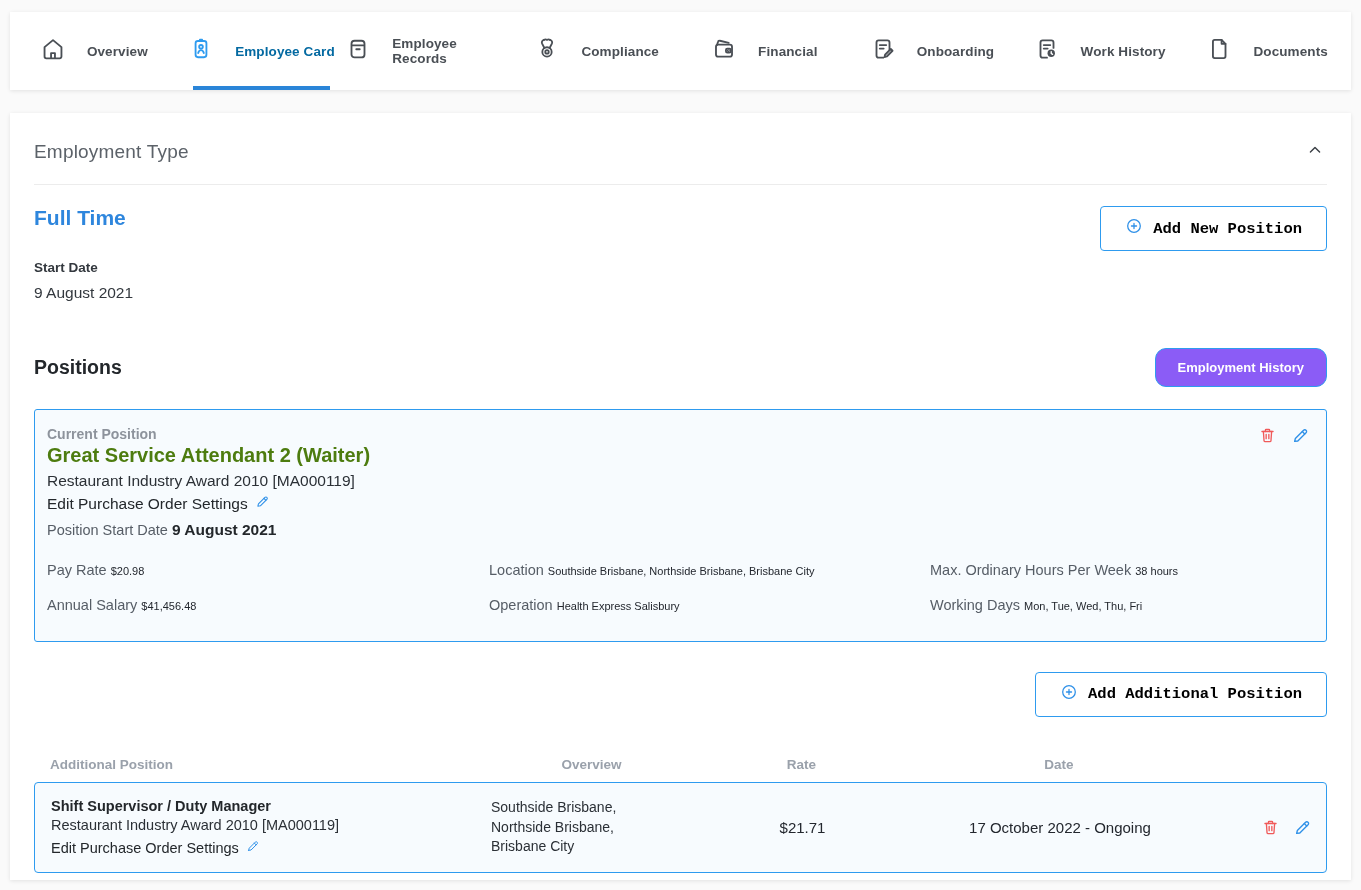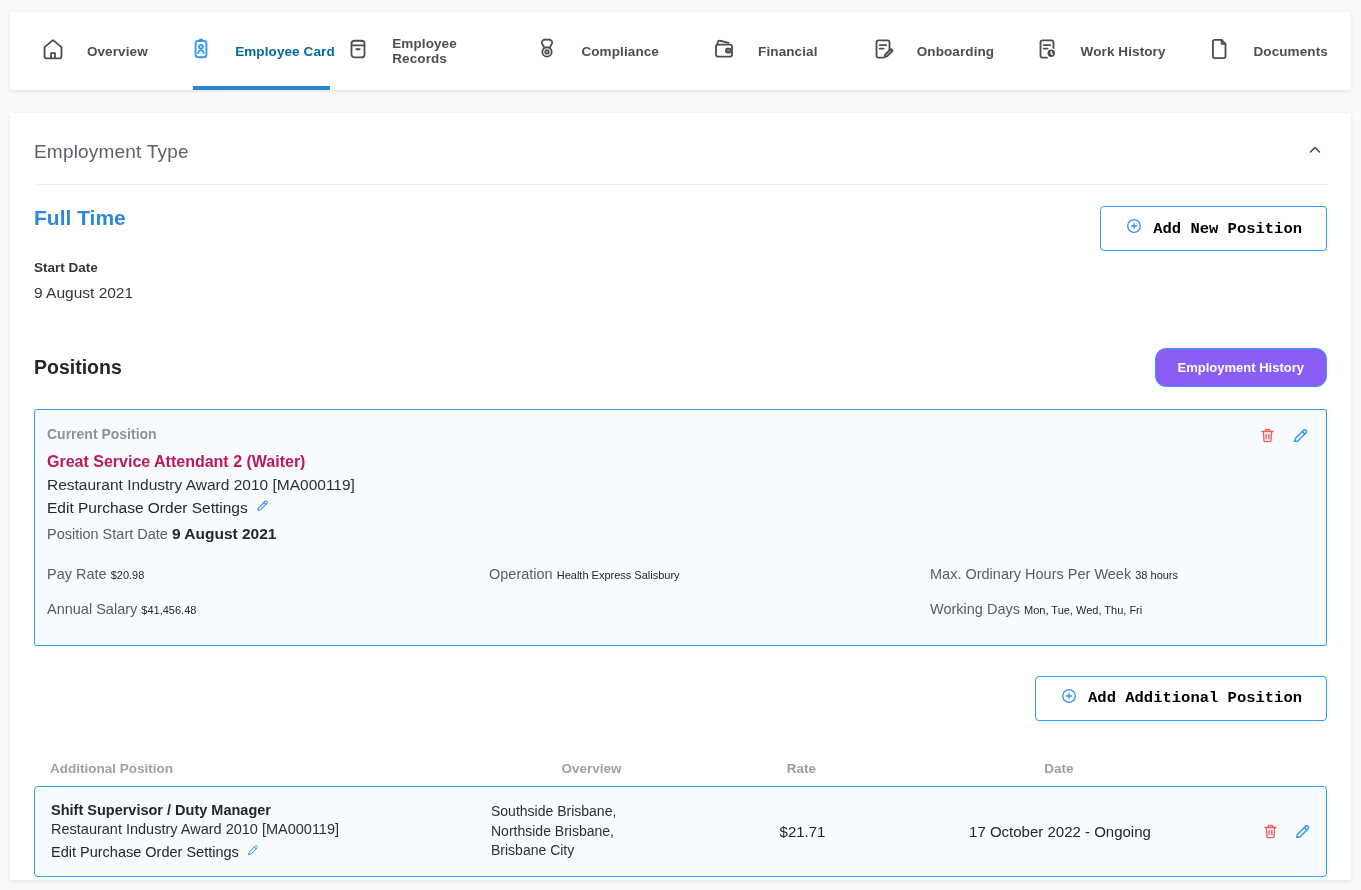--- a/index.html
+++ b/index.html
@@ -99,21 +99,21 @@
     padding:16px 16px 24px 12px;
     position:relative;
   }
   .card-actions { position:absolute; top:16px; right:16px; display:flex; gap:14px; }
   .icon-btn { background:none; border:none; padding:0; cursor:pointer; line-height:0; }
   .icon-btn svg { width:19px; height:19px; }
   .trash svg { stroke:#f05a5a; }
   .pencil svg { stroke:#2e90e8; }
 
   .current-label { font-size:14px; font-weight:700; color:#8d939c; }
-  .pos-title { margin-top:11px; font-size:16px; font-weight:700; color:#be185d; }
+  .pos-title { margin-top:2px; font-size:20px; font-weight:700; color:#4d7c0f; }
   .pos-award { margin-top:5px; font-size:15.5px; color:#2b3036; }
   .edit-po {
     margin-top:4px; display:inline-flex; align-items:center; gap:7px;
     font-size:15.5px; color:#23272b; cursor:pointer;
   }
   .edit-po svg { width:15px; height:15px; stroke:#2e90e8; }
   .pos-start { margin-top:8px; font-size:14.5px; color:#565d66; }
   .pos-start b { font-size:15.5px; color:#23272b; font-weight:700; }
 
   .detail-grid {
@@ -329,20 +329,21 @@
       <span>Position Start Date</span>
       <b>9 August 2021</b>
     </div>
 
     <div class="detail-grid">
       <div>
         <p><span>Pay Rate</span> <span class="val">$20.98</span></p>
         <p><span>Annual Salary</span> <span class="val">$41,456.48</span></p>
       </div>
       <div>
+        <p><span>Location</span> <span class="val">Southside Brisbane, Northside Brisbane, Brisbane City</span></p>
         <p><span>Operation</span> <span class="val">Health Express Salisbury</span></p>
       </div>
       <div>
         <p><span>Max. Ordinary Hours Per Week</span> <span class="val">38 hours</span></p>
         <p><span>Working Days</span> <span class="val">Mon, Tue, Wed, Thu, Fri</span></p>
       </div>
     </div>
   </section>
 
   <div class="add-additional-row">

